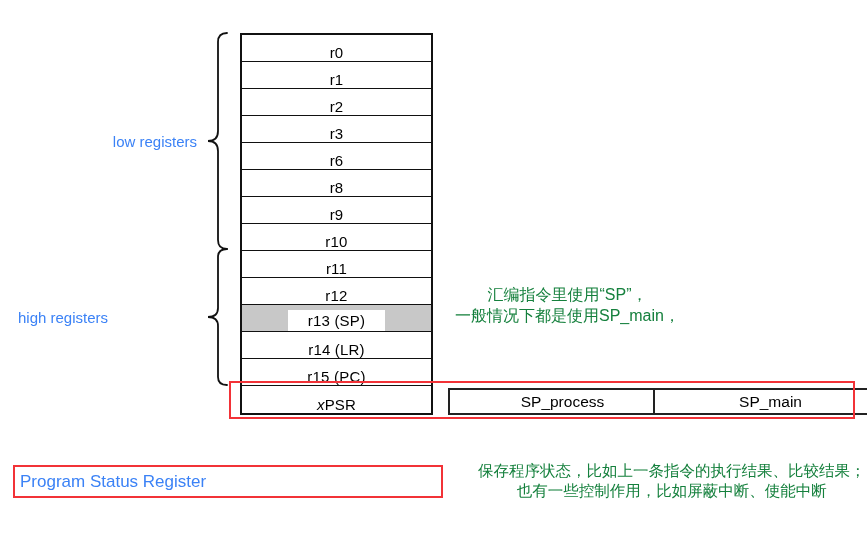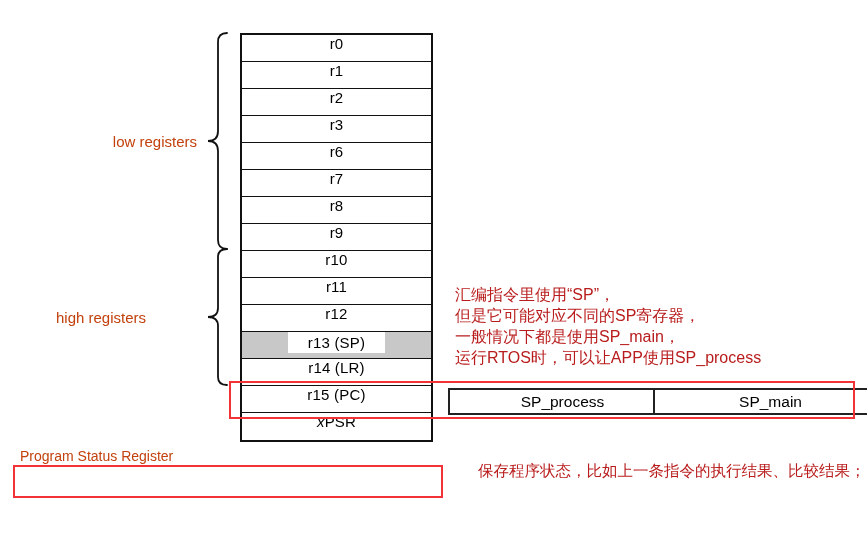--- a/index.html
+++ b/index.html
@@ -9,56 +9,56 @@
   }
   .stage * { box-sizing:border-box; }
 
   
   .reg-table {
     position:absolute; left:240px; top:33px; width:193px;
     border:2px solid #111; background:#fff;
   }
   .reg-row {
     height:27px; border-bottom:1.5px solid #111;
-    display:flex; align-items:flex-start; justify-content:center;
+    display:flex; align-items:flex-end; justify-content:center;
     font-size:15px; letter-spacing:0.2px;
   }
   .reg-row:last-child { border-bottom:none; }
   .reg-row.highlight { background:#c8c8c8; }
   .reg-row.highlight .chip { background:#fff; padding:2px 20px; }
   .psr-prefix { font-style:italic; }
 
   
   .brace { position:absolute; }
   .brace path { stroke:#111; stroke-width:1.8; fill:none; stroke-linecap:round; }
   .brace-low  { left:203px; top:31px; }
   .brace-high { left:203px; top:247px; }
 
   
-  .side-label { position:absolute; font-size:15px; color:#c2410c; }
+  .side-label { position:absolute; font-size:15px; color:#3b82f6; }
   .lbl-low  { left:5px; width:192px; top:133px; text-align:right; }
-  .lbl-high { left:5px; width:192px; top:309px; text-align:center; }
-  .lbl-psr  { left:20px; top:448px; font-size:14px; }
+  .lbl-high { left:18px; width:192px; top:309px; text-align:left; }
+  .lbl-psr  { left:20px; top:472px; font-size:17px; }
 
   
   .sp-box {
     position:absolute; top:388px; height:27px;
     border:2px solid #222; background:#fff;
     display:flex; align-items:center; justify-content:center; font-size:15.5px;
   }
   .sp-process { left:448px; width:229px; }
   .sp-main    { left:653px; width:235px; }
 
   
   .red-frame { position:absolute; border:2px solid #f23237; pointer-events:none; }
   .frame-sp  { left:229px; top:381px; width:626px; height:38px; }
   .frame-psr { left:13px;  top:465px; width:430px; height:33px; }
 
   
-  .note { position:absolute; color:#b91c1c; white-space:nowrap; }
+  .note { position:absolute; color:#15803d; white-space:nowrap;text-align:center; }
   .note-sp  { left:455px; top:284px; font-size:16px;   line-height:21px; }
   .note-psr { left:452px; top:461px; font-size:15.5px; line-height:19.5px;margin-left:26px; }
 </style>
 </head>
 <body>
 
 <div class="stage">
 
   <svg class="brace brace-low" width="28" height="220" viewBox="0 0 28 220">
     <path d="M24 2 Q15 2 15 11 L15 100 Q15 110 5 110 Q15 110 15 120 L15 209 Q15 218 24 218"></path>
@@ -80,23 +80,20 @@
         <span>r1</span>
       </div>
     <div class="reg-row">
         <span>r2</span>
       </div>
     <div class="reg-row">
         <span>r3</span>
       </div>
     <div class="reg-row">
         <span>r6</span>
-      </div>
-    <div class="reg-row">
-        <span>r7</span>
       </div>
     <div class="reg-row">
         <span>r8</span>
       </div>
     <div class="reg-row">
         <span>r9</span>
       </div>
     <div class="reg-row">
         <span>r10</span>
       </div>
@@ -126,22 +123,21 @@
   </div>
   <div class="sp-box sp-main">
     <span>SP_main</span>
   </div>
 
   <div class="red-frame frame-sp"></div>
   <div class="red-frame frame-psr"></div>
 
   <div class="note note-sp">
     <div>汇编指令里使用“SP”，</div>
-    <div>但是它可能对应不同的SP寄存器，</div>
     <div>一般情况下都是使用SP_main，</div>
-    <div>运行RTOS时，可以让APP使用SP_process</div>
   </div>
 
   <div class="note note-psr">
     <div>保存程序状态，比如上一条指令的执行结果、比较结果；</div>
+    <div>也有一些控制作用，比如屏蔽中断、使能中断</div>
   </div>
 
 </div>
 
 </body></html>

